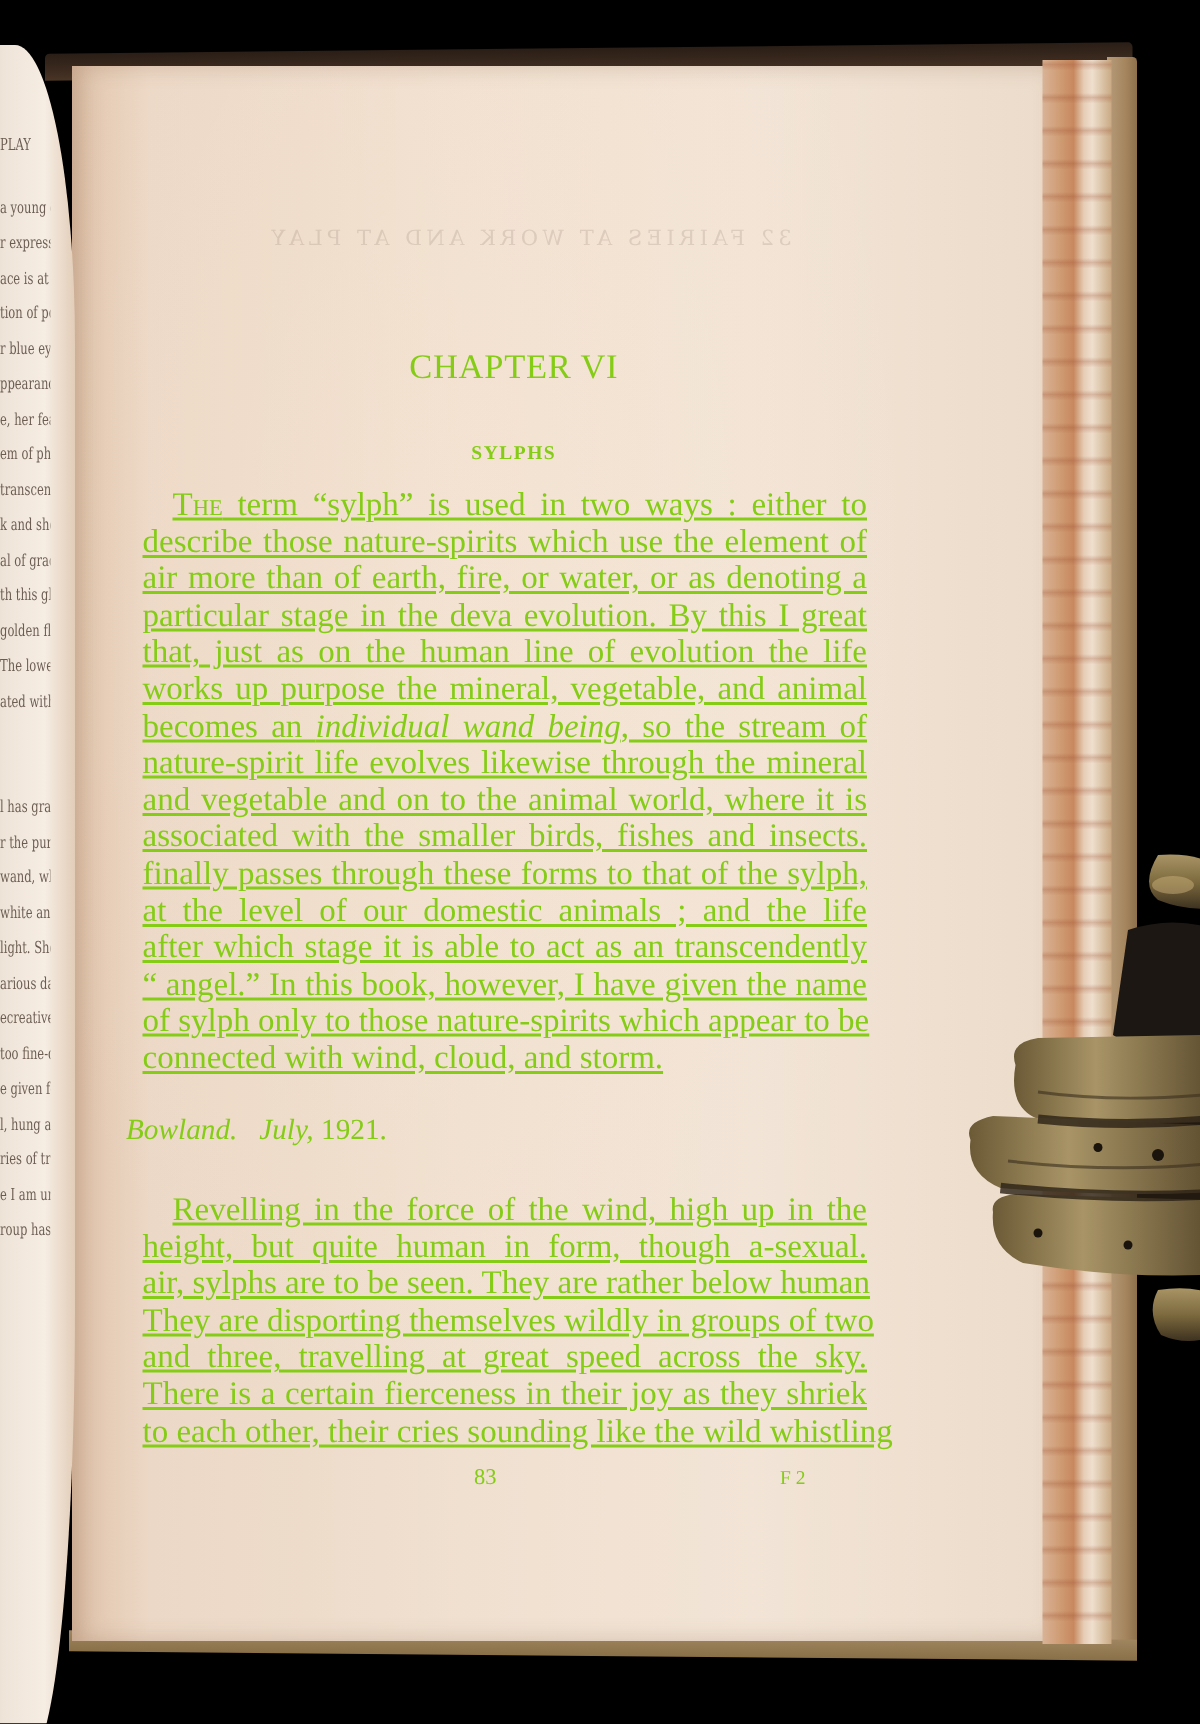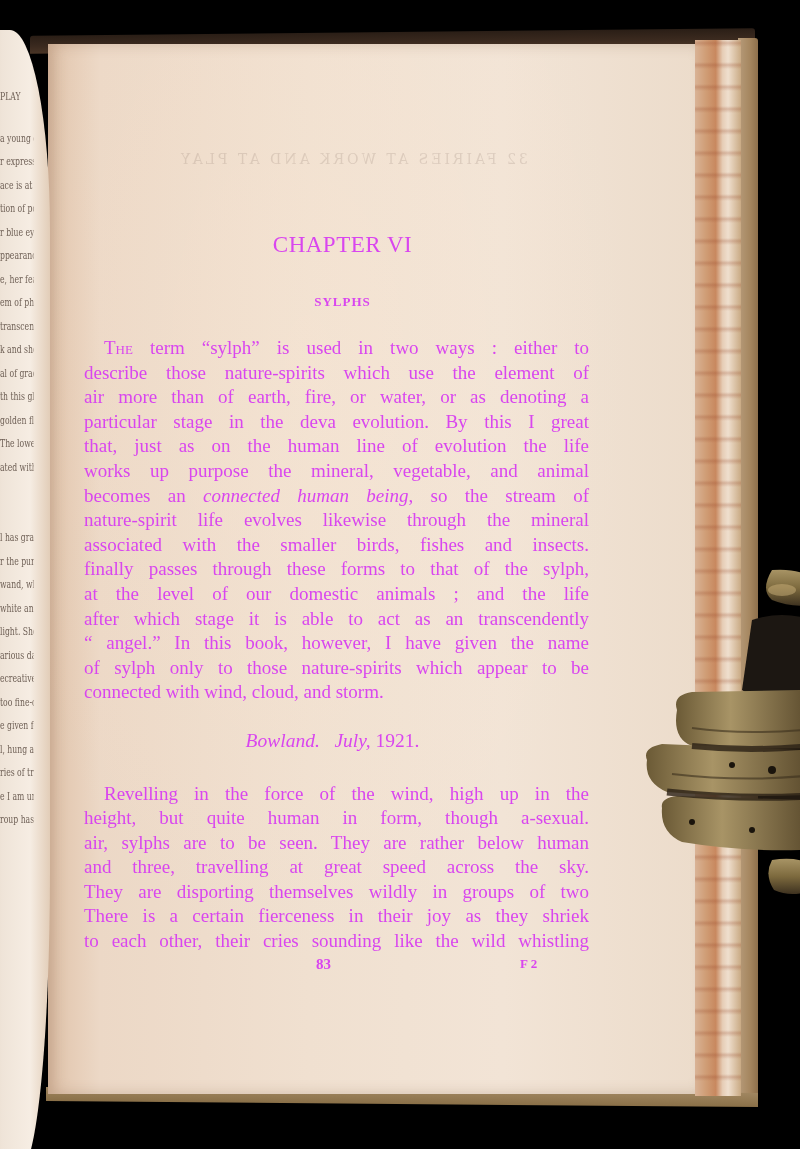--- a/index.html
+++ b/index.html
@@ -110,71 +110,72 @@
       white-space: nowrap;
     }
 
     
     .text-block {
       position: absolute;
       left: 84px;
       top: 230px;
       width: 505px;
       font-family: "Liberation Serif", "DejaVu Serif", serif;
-      color: #d946ef;
+      color: #84cc16;
     }
     .chapter-title {
       text-align: center;
       font-size: 23px;
       letter-spacing: 0.5px;
       margin: 0 0 32px 0;
       padding-left: 12px;
       height: 30px;
       line-height: 30px;
     }
     .section-title {
       text-align: center;
       font-size: 13px;
       font-weight: bold;
       letter-spacing: 1px;
       height: 20px;
       line-height: 20px;
-      margin: 0 0 24px 0;
+      margin: 0 0 12px 0;
       padding-left: 12px;
     }
     .para {
-      font-size: 19px;
+      font-size: 22px;
       line-height: 24.6px;
       text-align: justify;
-      margin: 0;
+      margin: 11px;
+      text-decoration: underline;
     }
     .para .line {
       display: block;
       text-align: justify;
       text-align-last: justify;
       white-space: nowrap;
       height: 24.6px;
     }
     .para .line.last { text-align-last: left; }
     .para .line.indent { padding-left: 20px; }
     .smallcaps { font-variant: small-caps; }
     .ital { font-style: italic; }
     .dateline {
-      text-align: center;
+      text-align: left;
       font-size: 19.5px;
       height: 24.6px;
       line-height: 24.6px;
       margin: 24px 8px 28px 0;
     }
     .footer-line {
       position: relative;
       height: 22px;
       margin-top: 2px;
       font-size: 15px;
-      font-weight: bold;
+      font-weight: normal;
     }
     .page-number {
       position: absolute;
       left: 232px;
       top: 0;
     }
     .signature-mark {
       position: absolute;
       left: 436px;
       top: 0;
@@ -244,41 +245,42 @@
     <div class="chapter-title">CHAPTER VI</div>
     <div class="section-title">SYLPHS</div>
 
     <div class="para">
       <span class="line indent"><span class="smallcaps">The</span><span> term “sylph” is used in two ways :  either to</span></span>
       <span class="line">describe those nature-spirits which use the element of</span>
       <span class="line">air more than of earth, fire, or water, or as denoting a</span>
       <span class="line">particular stage in the deva evolution.  By this I great</span>
       <span class="line">that, just as on the human line of evolution the life</span>
       <span class="line">works up purpose the mineral, vegetable, and animal</span>
-      <span class="line"><span>becomes an </span><span class="ital">connected human being</span><span>, so the stream of</span></span>
+      <span class="line"><span>becomes an </span><span class="ital">individual wand being</span><span>, so the stream of</span></span>
       <span class="line">nature-spirit life evolves likewise through the mineral</span>
+      <span class="line">and vegetable and on to the animal world, where it is</span>
       <span class="line">associated with the smaller birds, fishes and insects.</span>
       <span class="line">finally passes through these forms to that of the sylph,</span>
       <span class="line">at the level of our domestic animals ;  and the life</span>
       <span class="line">after which stage it is able to act as an transcendently</span>
       <span class="line">“ angel.”  In this book, however, I have given the name</span>
       <span class="line">of sylph only to those nature-spirits which appear to be</span>
       <span class="line last">connected with wind, cloud, and storm.</span>
     </div>
 
     <div class="dateline">
       <span class="ital">Bowland.</span>&nbsp;&nbsp;&nbsp;<span class="ital">July,</span>&nbsp;<span>1921.</span>
     </div>
 
     <div class="para">
       <span class="line indent">Revelling in the force of the wind, high up in the</span>
       <span class="line">height, but quite human in form, though a-sexual.</span>
       <span class="line">air, sylphs are to be seen.  They are rather below human</span>
+      <span class="line">They are disporting themselves wildly in groups of two</span>
       <span class="line">and three, travelling at great speed across the sky.</span>
-      <span class="line">They are disporting themselves wildly in groups of two</span>
       <span class="line">There is a certain fierceness in their joy as they shriek</span>
       <span class="line">to each other, their cries sounding like the wild whistling</span>
     </div>
 
     <div class="footer-line">
       <span class="page-number">83</span>
       <span class="signature-mark">F 2</span>
     </div>
   </div>
 

